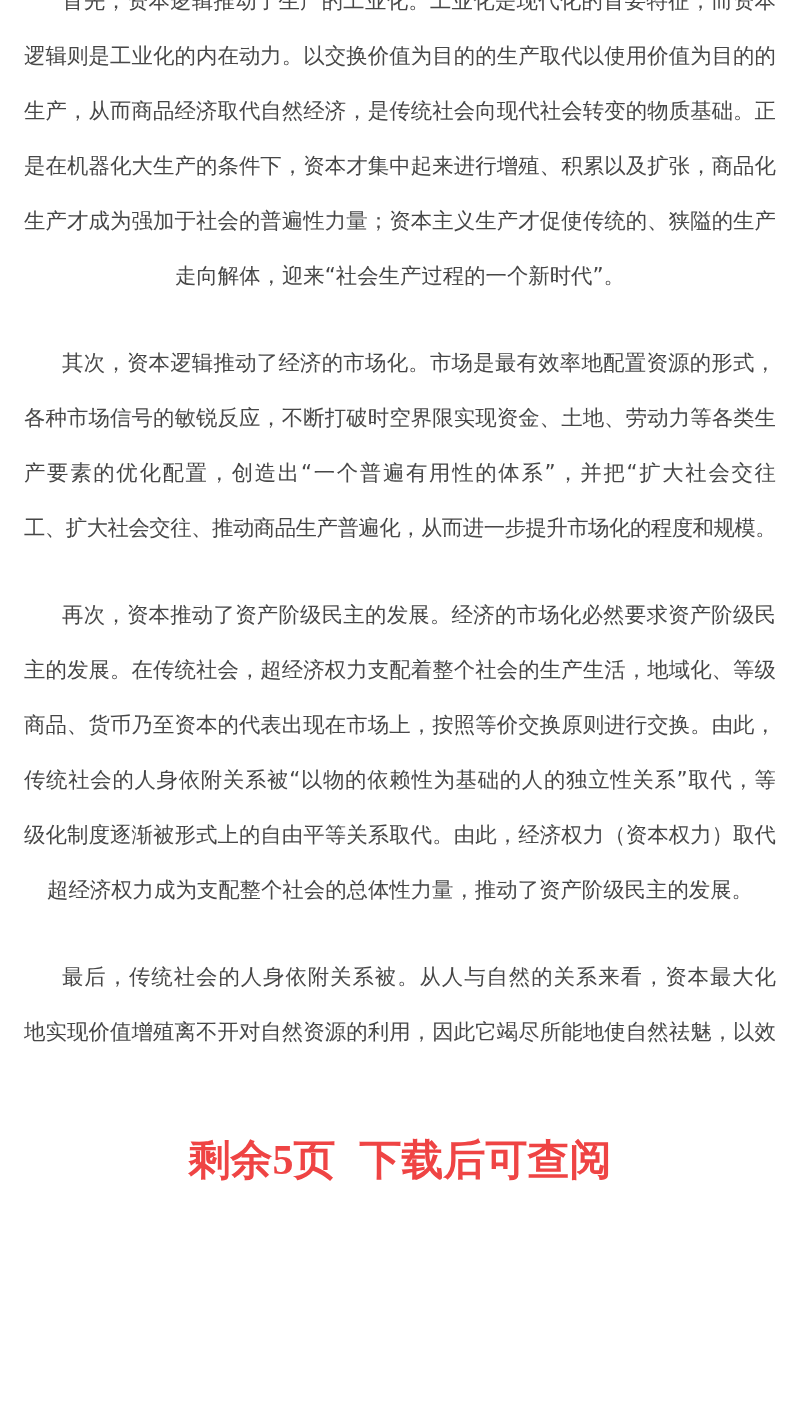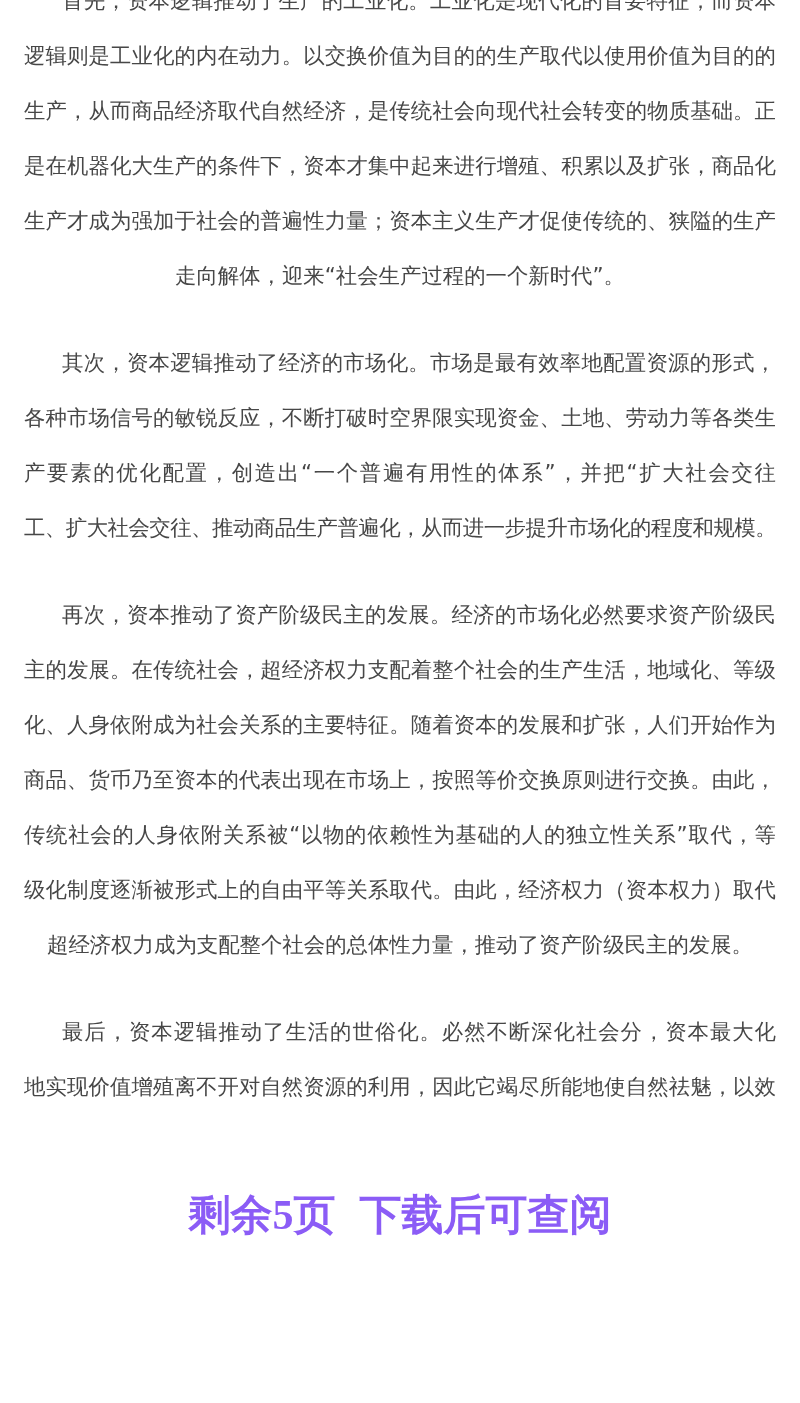--- a/index.html
+++ b/index.html
@@ -54,21 +54,21 @@
     margin-top: 71px;
     height: 60px;
     line-height: 60px;
     display: flex;
     justify-content: center;
     align-items: center;
     column-gap: 24px;
     font-family: "Liberation Serif", "DejaVu Serif", serif;
     font-weight: bold;
     font-size: 42px;
-    color: #8b5cf6;
+    color: #ef4444;
   }
 </style>
 </head>
 <body>
 
 <div class="doc-page">
   <div class="doc-body">
 
   <div class="para">
         <div class="line first just">首先，资本逻辑推动了生产的工业化。工业化是现代化的首要特征，而资本</div>
@@ -80,28 +80,27 @@
       </div>
       <div class="para">
         <div class="line first just">其次，资本逻辑推动了经济的市场化。市场是最有效率地配置资源的形式，</div>
         <div class="line just">各种市场信号的敏锐反应，不断打破时空界限实现资金、土地、劳动力等各类生</div>
         <div class="line just">产要素的优化配置，创造出“一个普遍有用性的体系”，并把“扩大社会交往</div>
         <div class="line just tight">工、扩大社会交往、推动商品生产普遍化，从而进一步提升市场化的程度和规模。</div>
       </div>
       <div class="para">
         <div class="line first just">再次，资本推动了资产阶级民主的发展。经济的市场化必然要求资产阶级民</div>
         <div class="line just">主的发展。在传统社会，超经济权力支配着整个社会的生产生活，地域化、等级</div>
-        <div class="line just">化、人身依附成为社会关系的主要特征。随着资本的发展和扩张，人们开始作为</div>
         <div class="line just">商品、货币乃至资本的代表出现在市场上，按照等价交换原则进行交换。由此，</div>
         <div class="line just">传统社会的人身依附关系被“以物的依赖性为基础的人的独立性关系”取代，等</div>
         <div class="line just">级化制度逐渐被形式上的自由平等关系取代。由此，经济权力（资本权力）取代</div>
         <div class="line">超经济权力成为支配整个社会的总体性力量，推动了资产阶级民主的发展。</div>
       </div>
       <div class="para">
-        <div class="line first just">最后，资本逻辑推动了生活的世俗化。必然不断深化社会分，资本最大化</div>
+        <div class="line first just">最后，传统社会的人身依附关系被。从人与自然的关系来看，资本最大化</div>
         <div class="line just">地实现价值增殖离不开对自然资源的利用，因此它竭尽所能地使自然祛魅，以效</div>
       </div>
     </div>
   <div class="preview-footer">
     <span>剩余5页</span>
     <span>下载后可查阅</span>
   </div>
 </div>
 
 </body></html>

